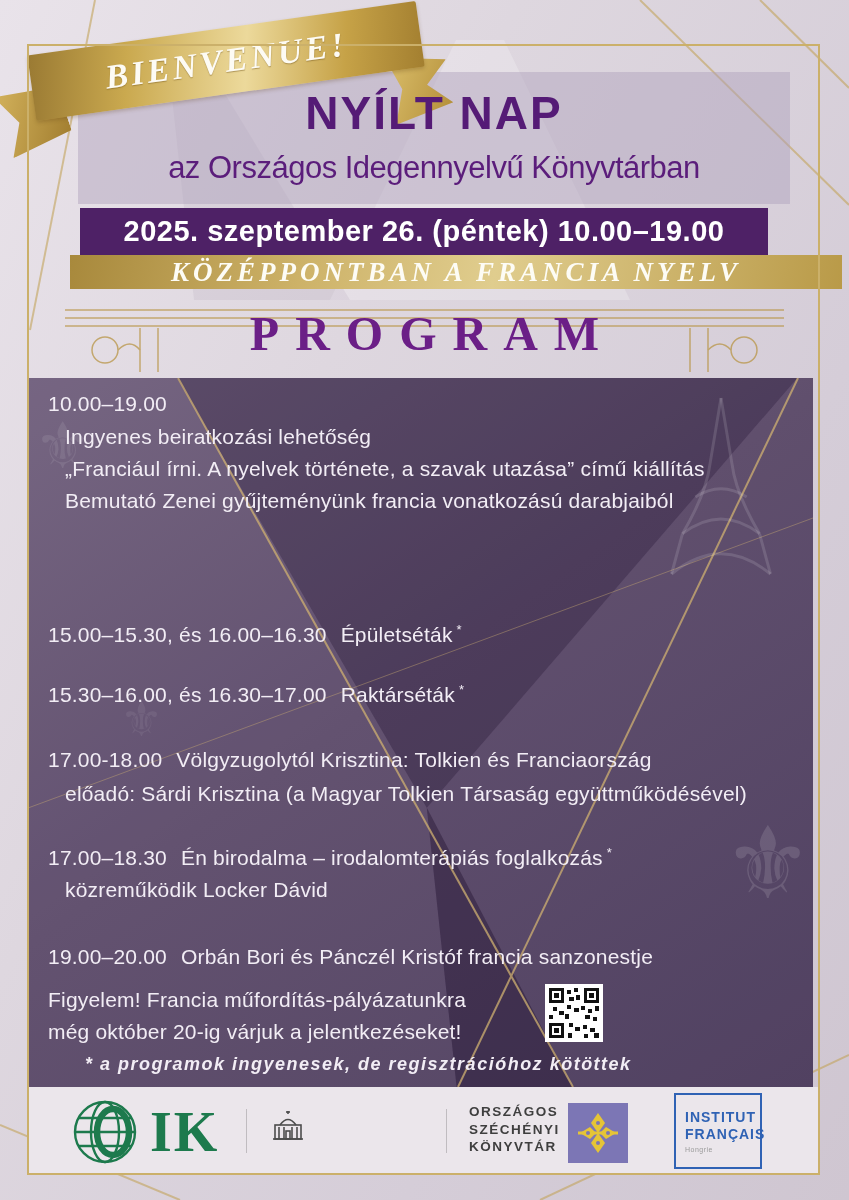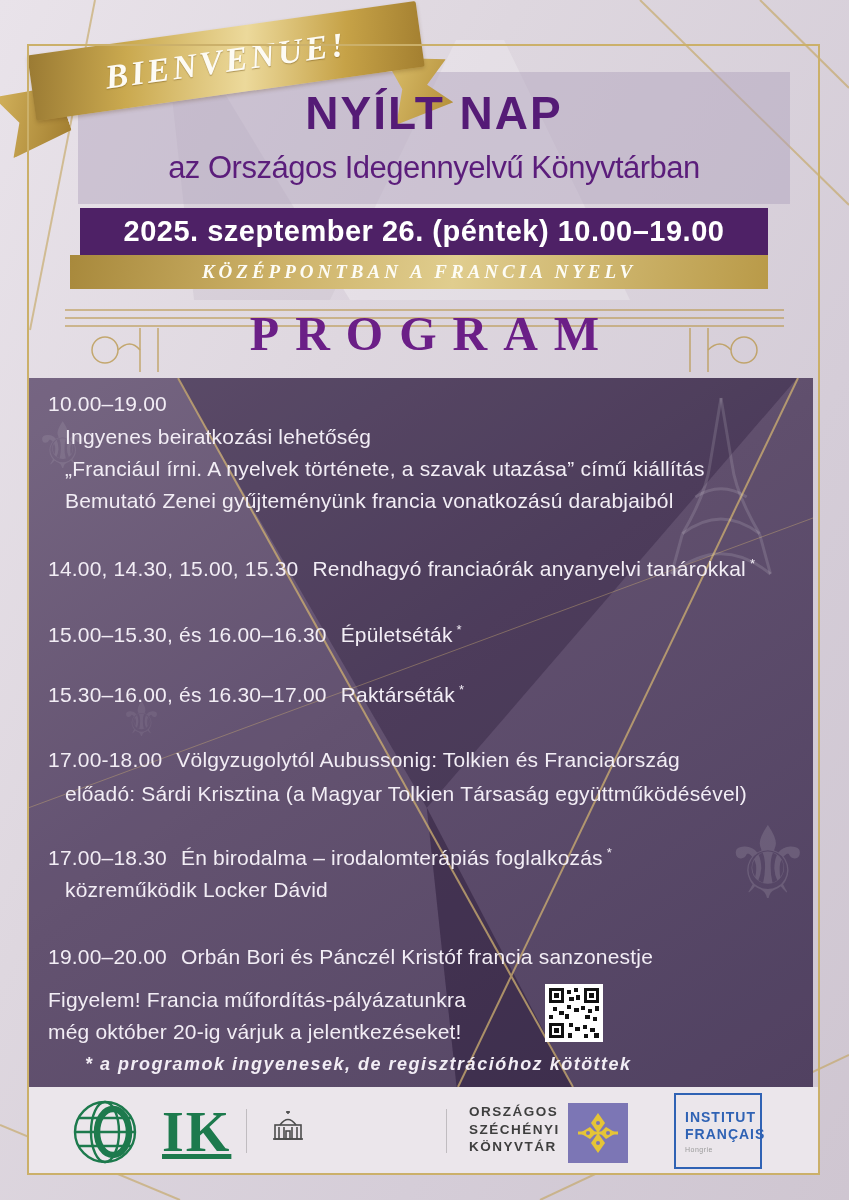--- a/index.html
+++ b/index.html
@@ -32,25 +32,25 @@
     clip-path:polygon(0 0,100% 14%,100% 86%,0 100%,26% 50%);transform:rotate(-18deg);}
   .tail-right{position:absolute;left:390px;top:52px;width:60px;height:68px;
     background:linear-gradient(120deg,#dcc06c,#b28d38);
     clip-path:polygon(0 0,100% 18%,62% 50%,100% 82%,0 100%,20% 50%);transform:rotate(-10deg);}
   .main-title{position:absolute;left:78px;top:86px;width:712px;text-align:center;z-index:3;
     font-size:46px;font-weight:800;color:#551b76;letter-spacing:2px;}
   .subtitle{position:absolute;left:78px;top:150px;width:712px;text-align:center;z-index:3;
     font-size:31px;font-weight:500;color:#5b1d7b;letter-spacing:-0.5px;}
   .date-bar{position:absolute;left:80px;top:208px;width:688px;height:47px;background:#4e2166;z-index:2;
     display:flex;align-items:center;justify-content:center;color:#ffffff;font-weight:700;font-size:29px;letter-spacing:0.5px;}
-  .focus-bar{position:absolute;left:70px;top:255px;width:698px;height:34px;z-index:2;
+  .focus-bar{position:absolute;left:70px;top:255px;width:772px;height:34px;z-index:2;
     background:linear-gradient(100deg,#a8893c 0%,#cdb268 30%,#e0cd8e 55%,#b99a48 100%);
     display:flex;align-items:center;justify-content:center;
     font-family:"Liberation Serif",serif;font-style:italic;font-weight:700;
-    color:#fdfcf5;font-size:19px;letter-spacing:4px;}
+    color:#fdfcf5;font-size:27px;letter-spacing:4px;}
   .ornament-svg{position:absolute;left:0;top:298px;z-index:1;opacity:.75;}
   .program-heading{position:absolute;left:0;top:306px;width:849px;text-align:center;z-index:2;
     font-family:"Liberation Serif",serif;font-weight:700;font-size:48px;color:#6b1f87;letter-spacing:16px;text-indent:16px;}
   
   .panel{position:absolute;left:28px;top:378px;width:785px;height:709px;z-index:2;
     background:linear-gradient(145deg,#6e5d7b 0%,#5a4868 45%,#4a3a5b 100%);overflow:hidden;}
   .shade{position:absolute;left:0;top:0;width:100%;height:100%;}
   .shade-a{clip-path:polygon(0 0,19% 0,50.8% 60.6%,54.6% 100%,0 100%);background:rgba(255,255,255,.055);}
   .shade-b{clip-path:polygon(19% 0,98% 0,50.8% 60.6%);background:rgba(25,14,40,.20);}
   .shade-c{clip-path:polygon(50.8% 60.6%,69.4% 100%,54.6% 100%);background:rgba(25,14,40,.30);}
@@ -66,21 +66,21 @@
   .pline .time{margin-right:14px;}
   .pline sup{font-size:13px;margin-left:4px;}
   .footnote{position:absolute;left:20px;top:676px;z-index:2;color:#f2edf5;
     font-style:italic;font-weight:700;font-size:18px;letter-spacing:1.5px;margin-left:37px;}
   .qr{position:absolute;left:517px;top:606px;z-index:2;}
   
   .footer{position:absolute;left:27px;top:1087px;width:793px;height:88px;background:#ebe6eb;z-index:3;}
   .fdiv{position:absolute;top:22px;width:1px;height:44px;background:rgba(0,0,0,.18);}
   .fdiv1{left:219px;}.fdiv2{left:419px;}
   .logo-oik{position:absolute;left:45px;top:12px;display:flex;align-items:center;}
-  .oik-letters{font-family:"Liberation Serif",serif;font-weight:700;font-size:56px;color:#1d7a4d;letter-spacing:2px;margin-left:18px;line-height:1;text-decoration:underline;}
+  .oik-letters{font-family:"Liberation Serif",serif;font-weight:700;font-size:56px;color:#1d7a4d;letter-spacing:2px;margin-left:6px;line-height:1;}
   .logo-mnm{position:absolute;left:243px;top:22px;display:flex;align-items:center;gap:10px;}
   .mnm-text{color:#4a4a4a;font-size:15px;line-height:1.35;}
   .logo-oszk{position:absolute;left:442px;top:16px;display:flex;align-items:flex-start;gap:8px;}
   .oszk-text{color:#3f3f3f;font-size:13.5px;font-weight:700;letter-spacing:1.5px;line-height:1.3;text-align:left;}
   .oszk-emblem{width:60px;height:60px;background:#7c76b5;display:flex;align-items:center;justify-content:center;}
   .logo-if{position:absolute;left:622px;top:6px;width:88px;height:76px;border:2px solid #2f62b4;box-sizing:border-box;
     display:flex;flex-direction:column;align-items:flex-start;justify-content:center;padding-left:9px;margin-left:25px;}
   .if-line{color:#2f62b4;font-size:14px;font-weight:700;letter-spacing:1px;line-height:1.15;}
   .if-small{color:#9a9a9a;font-size:7px;margin-top:4px;letter-spacing:.5px;}
 </style>
@@ -159,27 +159,26 @@
         <path d="M51 76 L57 98"></path>
         <path d="M3 98 Q30 76 57 98"></path>
       </g>
     </svg>
 
     <div class="pline" style="top:14px">10.00–19.00</div>
     <div class="pline sub" style="top:47px">Ingyenes beiratkozási lehetőség</div>
     <div class="pline sub" style="top:79px">„Franciául írni. A nyelvek története, a szavak utazása” című kiállítás</div>
     <div class="pline sub" style="top:111px">Bemutató Zenei gyűjteményünk francia vonatkozású darabjaiból</div>
 
-    <div class="pline" style="top:178px"><span class="time">14.00, 14.30, 15.00, 15.30</span><span>Rendhagyó franciaórák anyanyelvi tanárokkal</span><sup>*</sup></div>
 
     <div class="pline" style="top:244px"><span class="time">15.00–15.30, és 16.00–16.30</span><span>Épületséták</span><sup>*</sup></div>
 
     <div class="pline" style="top:304px"><span class="time">15.30–16.00, és 16.30–17.00</span><span>Raktárséták</span><sup>*</sup></div>
 
-    <div class="pline" style="top:370px"><span class="time">17.00-18.00</span><span>Völgyzugolytól Aubussonig: Tolkien és Franciaország</span></div>
+    <div class="pline" style="top:370px"><span class="time">17.00-18.00</span><span>Völgyzugolytól Krisztina: Tolkien és Franciaország</span></div>
     <div class="pline sub" style="top:404px">előadó: Sárdi Krisztina (a Magyar Tolkien Társaság együttműködésével)</div>
 
     <div class="pline" style="top:467px"><span class="time">17.00–18.30</span><span>Én birodalma – irodalomterápiás foglalkozás</span><sup>*</sup></div>
     <div class="pline sub" style="top:500px">közreműködik Locker Dávid</div>
 
     <div class="pline" style="top:567px"><span class="time">19.00–20.00</span><span>Orbán Bori és Pánczél Kristóf francia sanzonestje</span></div>
 
     <div class="pline" style="top:610px">Figyelem! Francia műfordítás-pályázatunkra</div>
     <div class="pline" style="top:642px">még október 20-ig várjuk a jelentkezéseket!</div>
 

